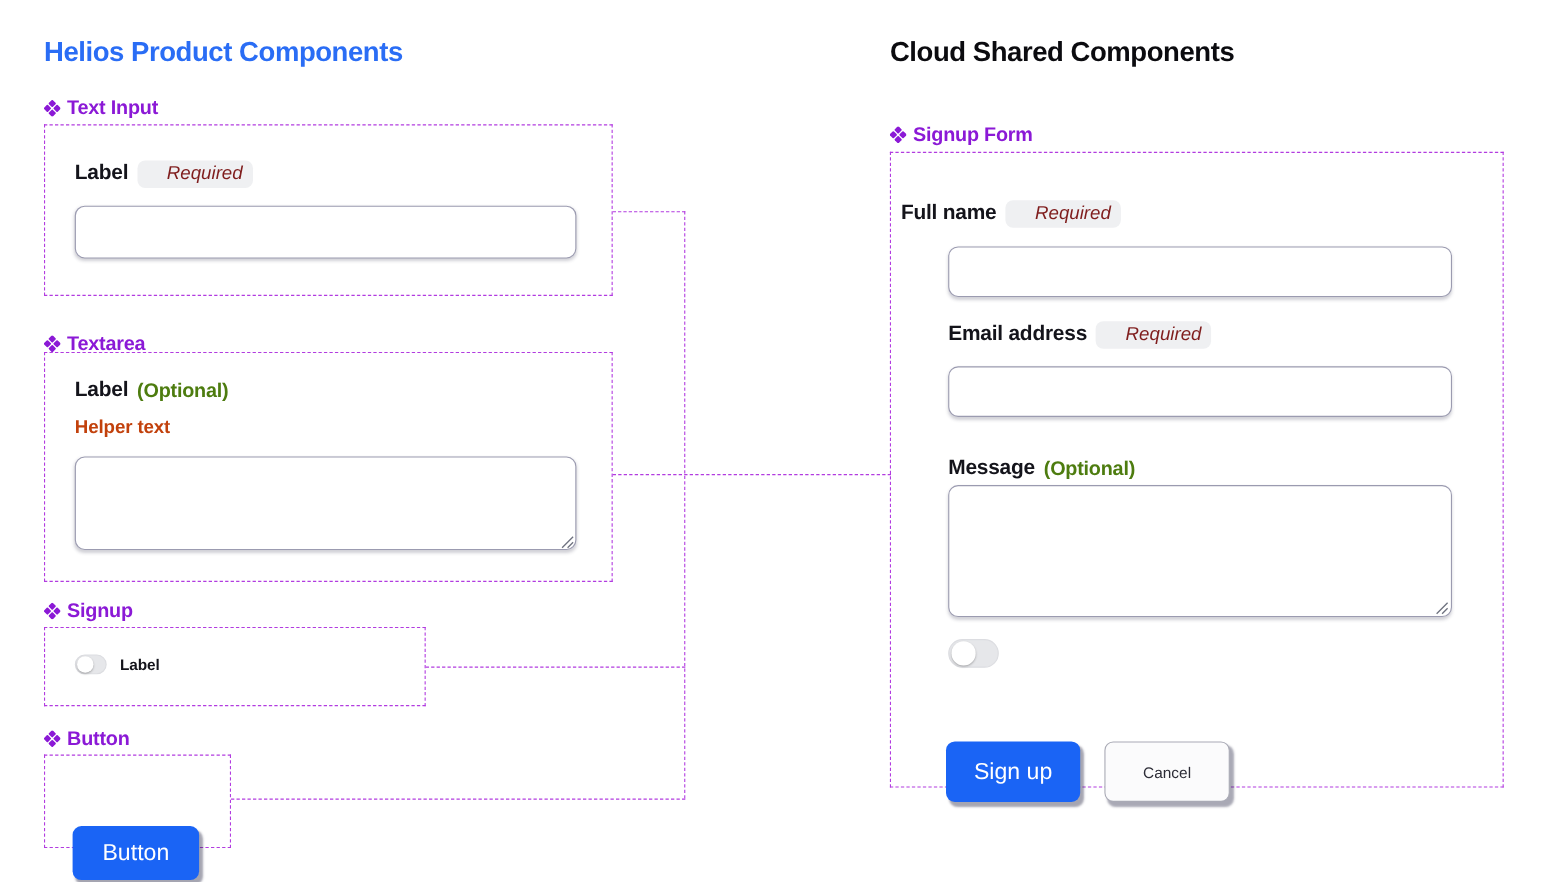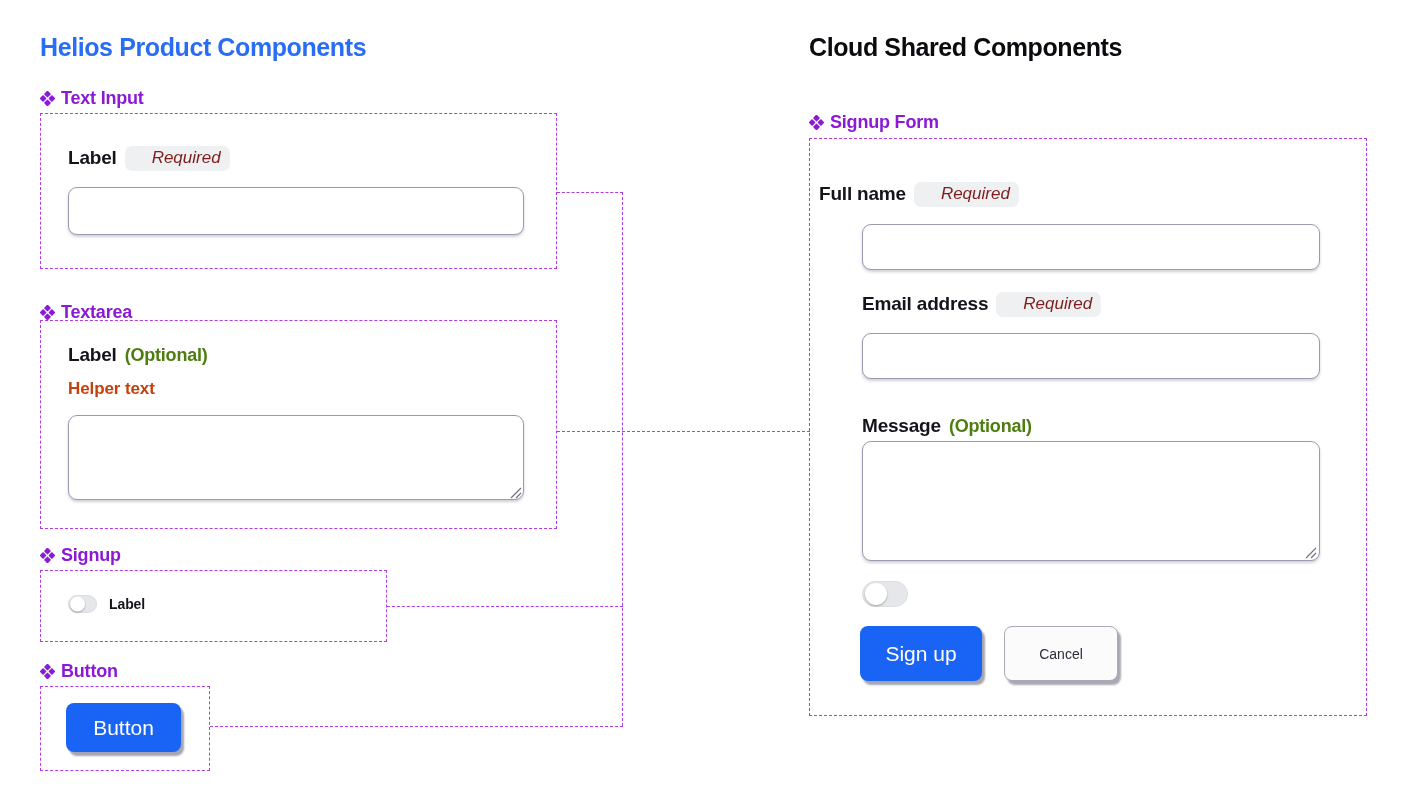--- a/index.html
+++ b/index.html
@@ -168,20 +168,21 @@
   
   .btn {
     position: absolute;
     border-radius: 8px;
     font-family: "Liberation Sans", sans-serif;
     cursor: pointer;
     display: flex;
     align-items: center;
     justify-content: center;
     white-space: nowrap;
+    margin-top: 48px;
   }
   .btn-primary {
     background: #1a64f5;
     color: #ffffff;
     border: none;
     box-shadow: 3px 4px 2px rgba(30,30,60,0.40);
   }
   .btn-secondary {
     background: #fbfbfc;
     color: #2c2c36;

